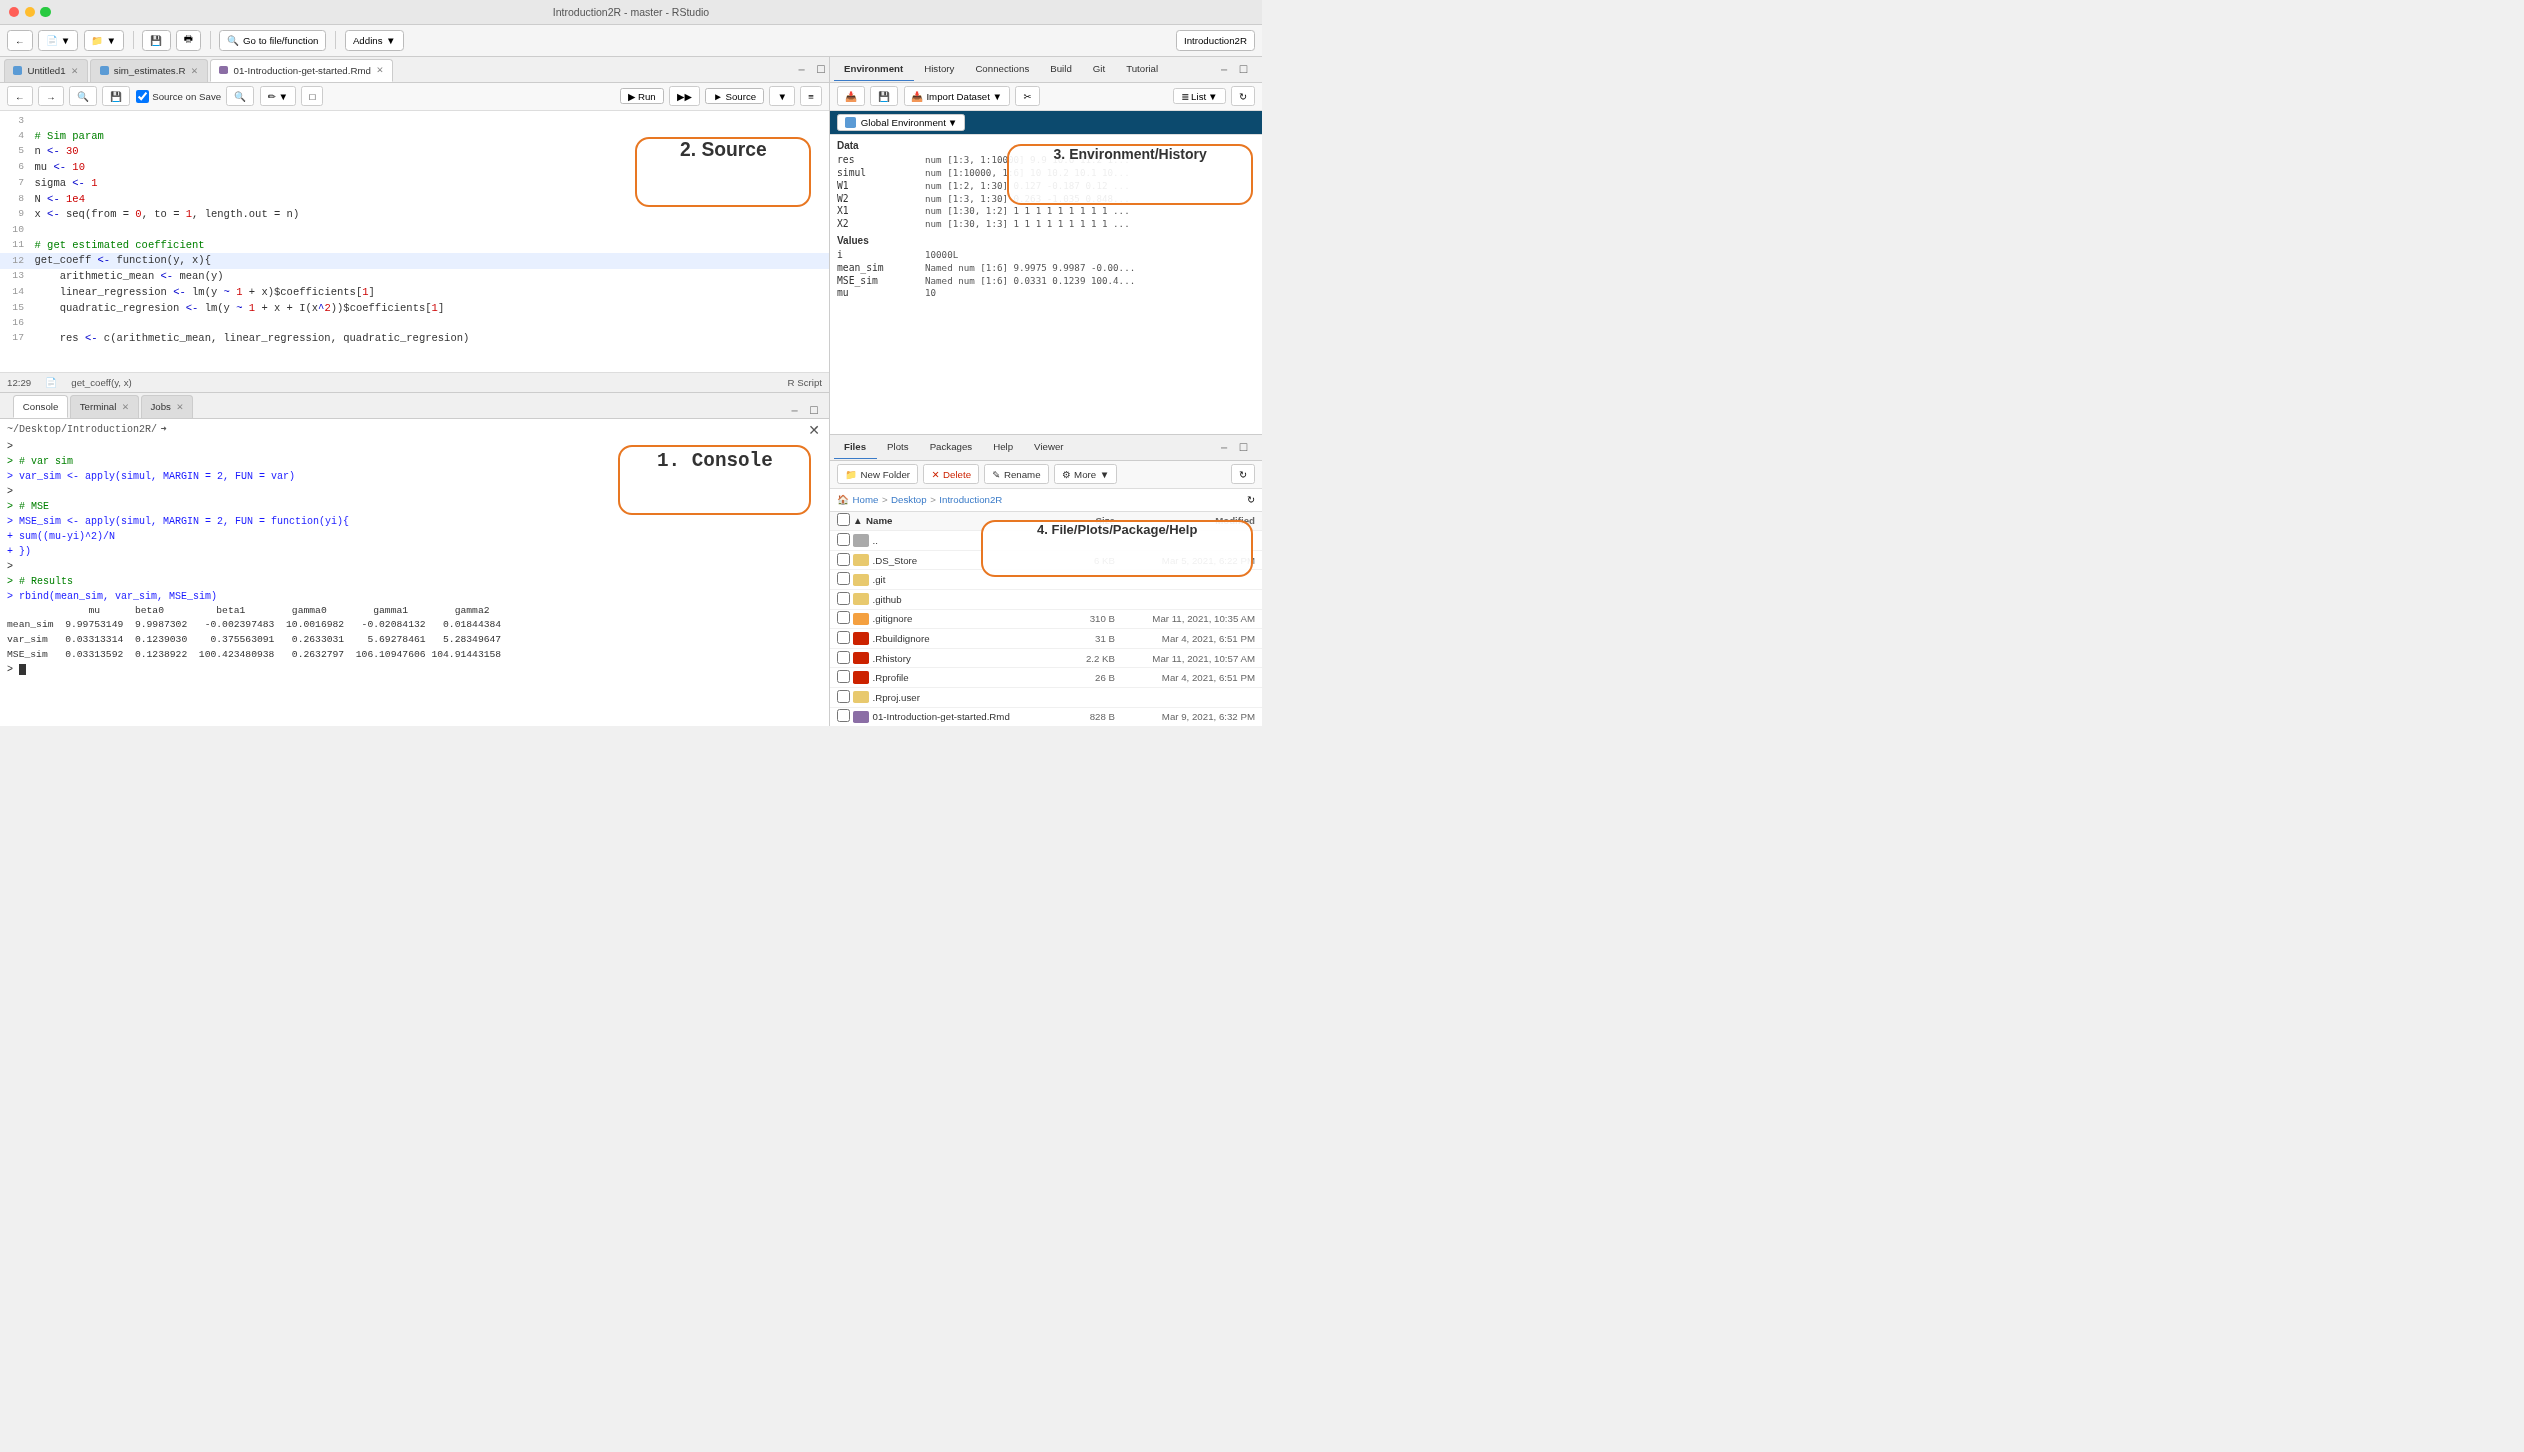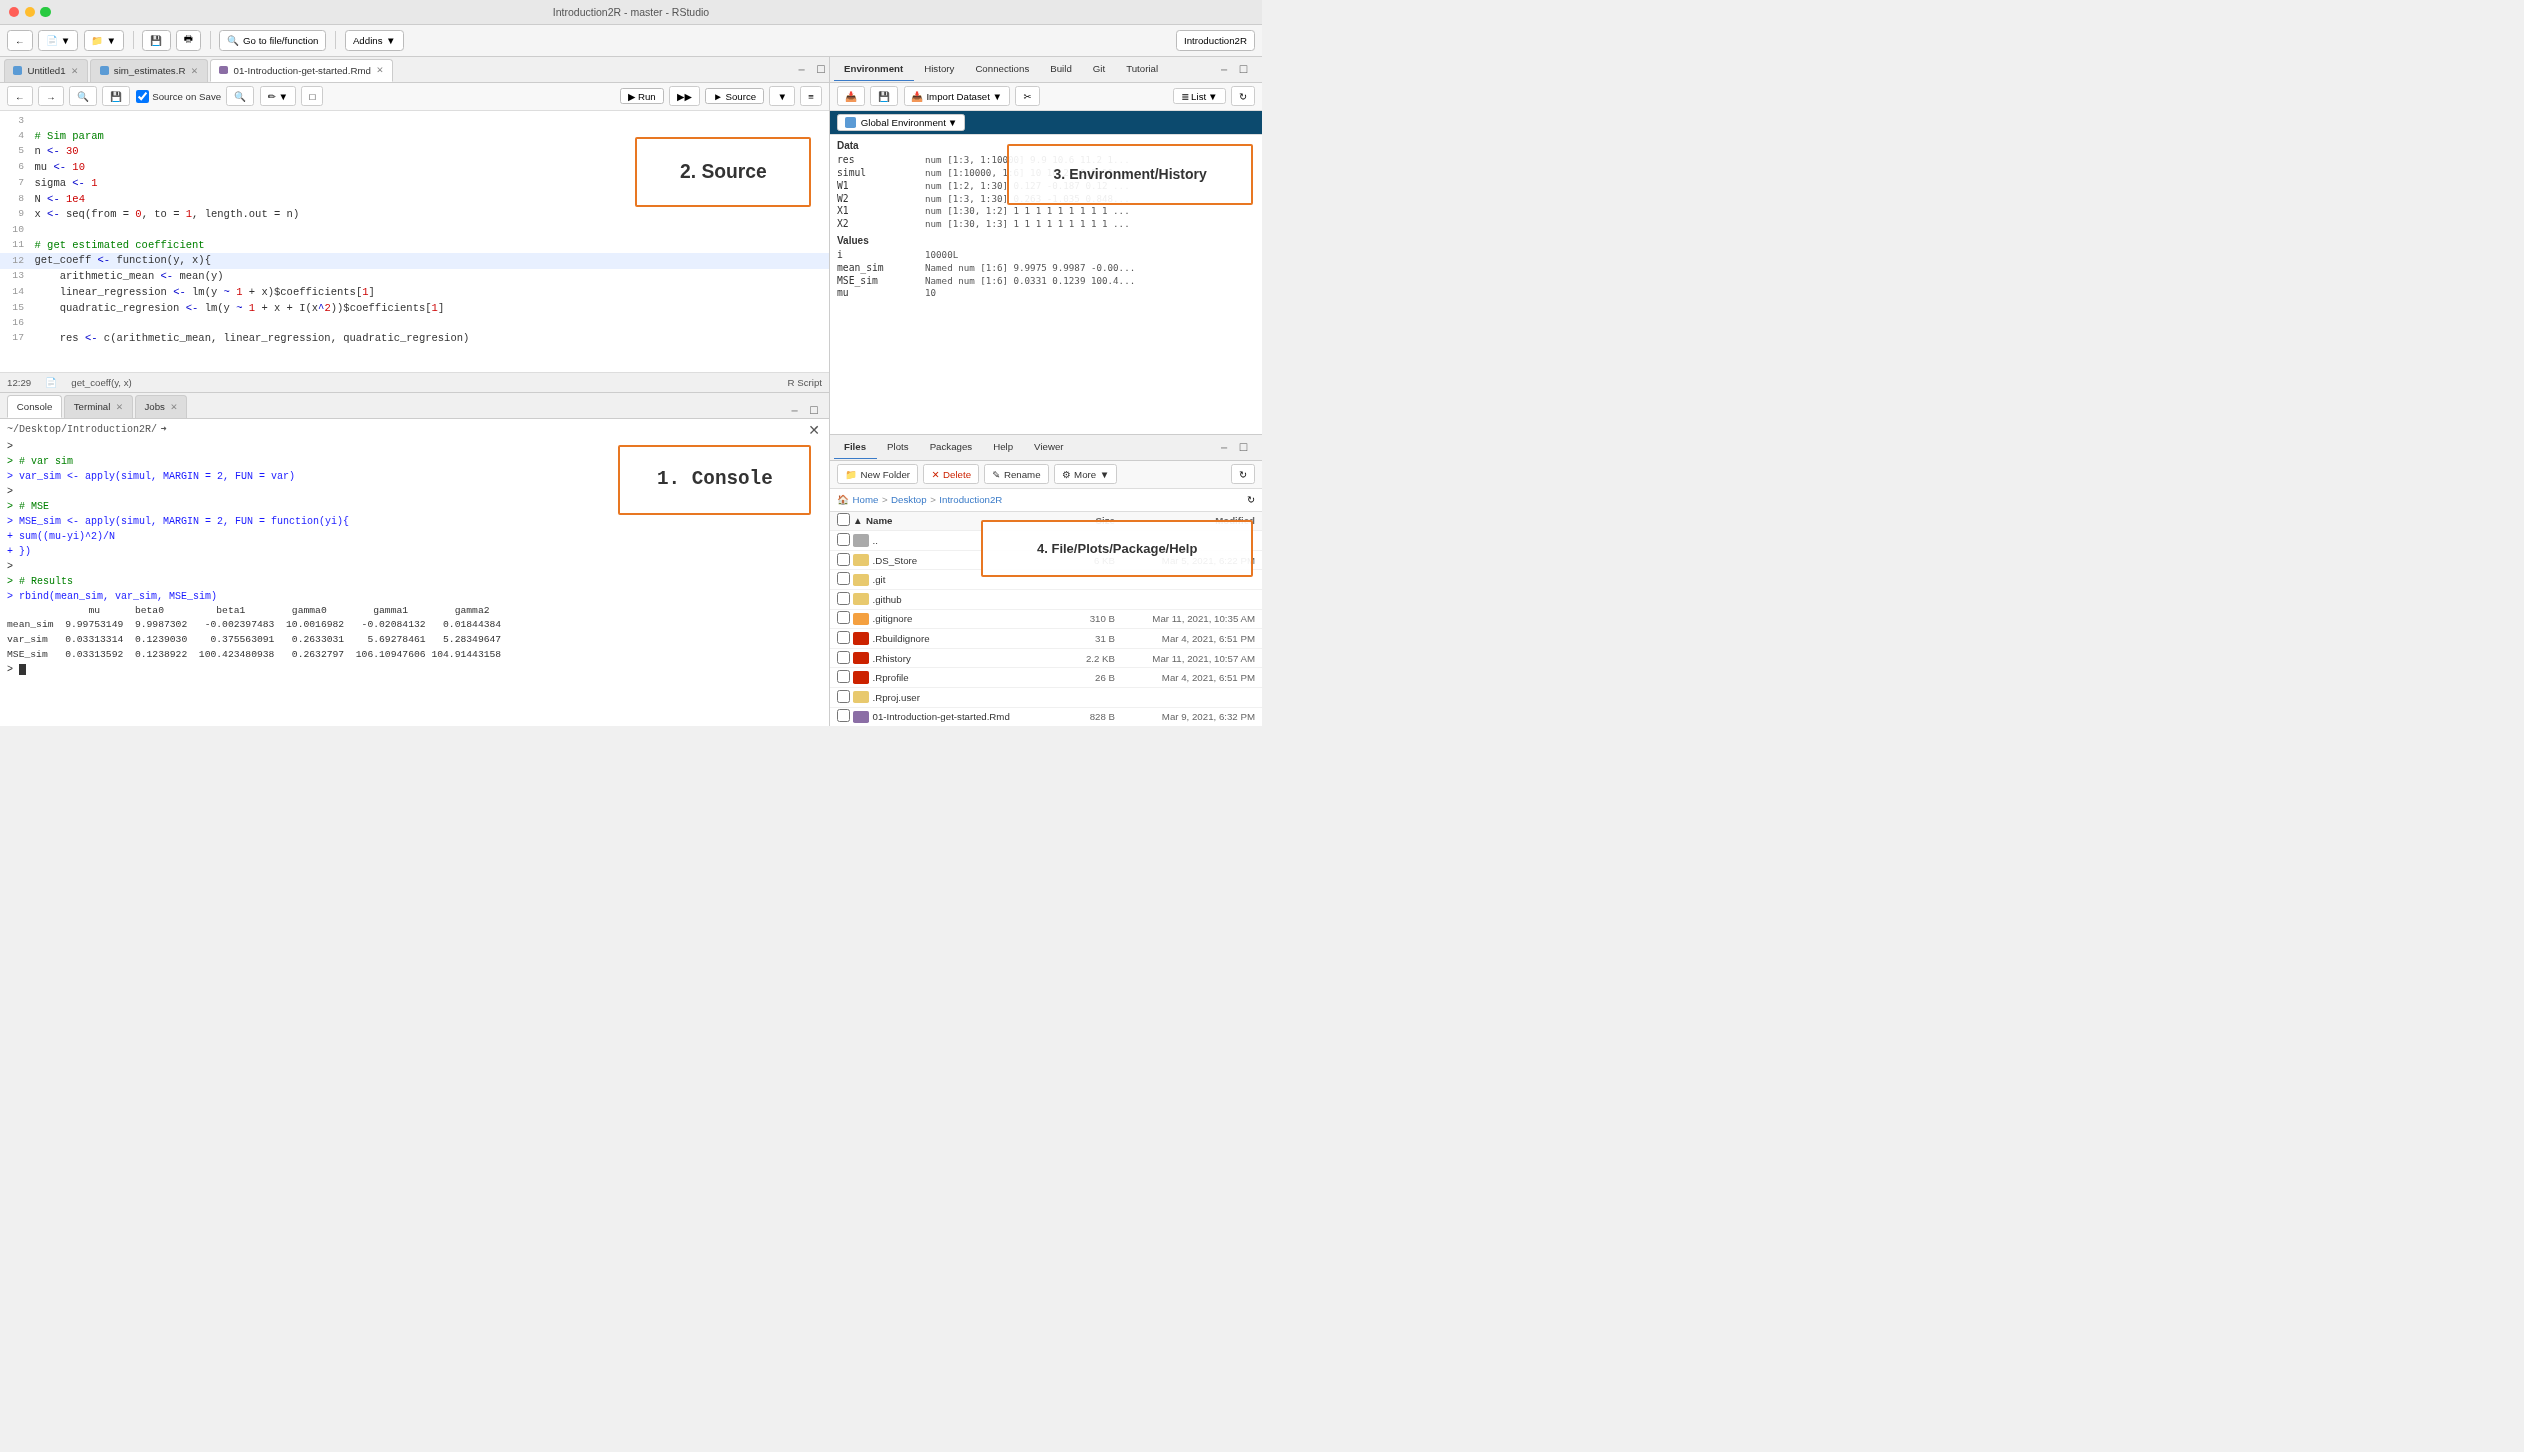--- a/index.html
+++ b/index.html
@@ -42,25 +42,25 @@
     
     .code-editor { flex: 1; background: #fff; overflow: hidden; position: relative; }
     .code-lines { font-family: 'Menlo', 'Monaco', 'Courier New', monospace; font-size: 10.5px; line-height: 1.5; padding: 3.5px 0; }
     .code-line { display: flex; }
     .line-num { width: 31px; text-align: right; padding-right: 7px; color: #999; user-select: none; font-size: 9.7px; }
     .line-content { flex: 1; padding-left: 3.5px; white-space: pre; }
 
     .editor-status { height: 19.3px; background: #f0f0f0; border-top: 0.9px solid #ddd; display: flex; align-items: center; padding: 0 7px; font-size: 9.7px; color: #555; gap: 14px; }
 
     
-    .annotation-box { position: absolute; border: 2.6px solid #e87722; border-radius: 2px; background: rgba(255,255,255,0.9); display: flex; align-items: center; justify-content: center; font-size: 19.3px; font-weight: bold; color: #333; pointer-events: none; }
+    .annotation-box { position: absolute; border: 2.6px solid #e87722; border-radius: 14px; background: rgba(255,255,255,0.9); display: flex; align-items: flex-start; justify-content: center; font-size: 19.3px; font-weight: bold; color: #333; pointer-events: none; }
 
     
     .console-section { height: 334px; display: flex; flex-direction: column; }
-    .console-tab-bar { height: 26px; background: #f0f0f0; border-bottom: 0.9px solid #ccc; display: flex; align-items: flex-end; padding-left: 7px; }
+    .console-tab-bar { height: 26px; background: #f0f0f0; border-bottom: 0.9px solid #ccc; display: flex; align-items: flex-end; padding-left: 13px; }
     .console-content { flex: 1; background: #fff; overflow: hidden; padding: 3.5px 7px; font-family: 'Menlo', 'Monaco', 'Courier New', monospace; font-size: 10px; line-height: 1.5; position: relative; }
     .console-path { color: #555; display: flex; align-items: center; gap: 3.5px; margin-bottom: 1.8px; }
     .console-output { color: #333; white-space: pre; font-family: 'Menlo', 'Monaco', 'Courier New', monospace; font-size: 9.7px; }
 
     
     .right-panel { flex: 1; display: flex; flex-direction: column; }
 
     
     .env-section { flex: 0 0 378px; border-bottom: 0.9px solid #ccc; display: flex; flex-direction: column; position: relative; }
     .env-tab-bar { height: 26px; background: #f0f0f0; border-bottom: 0.9px solid #ccc; display: flex; align-items: center; padding: 0 3.5px; gap: 0; }

